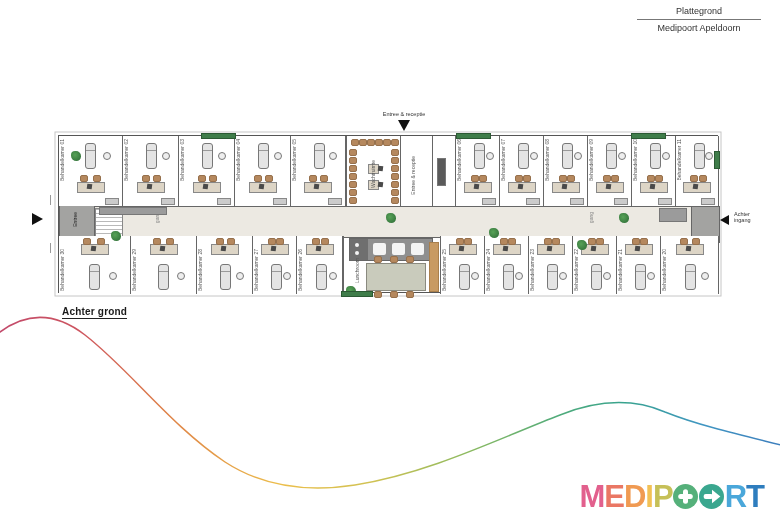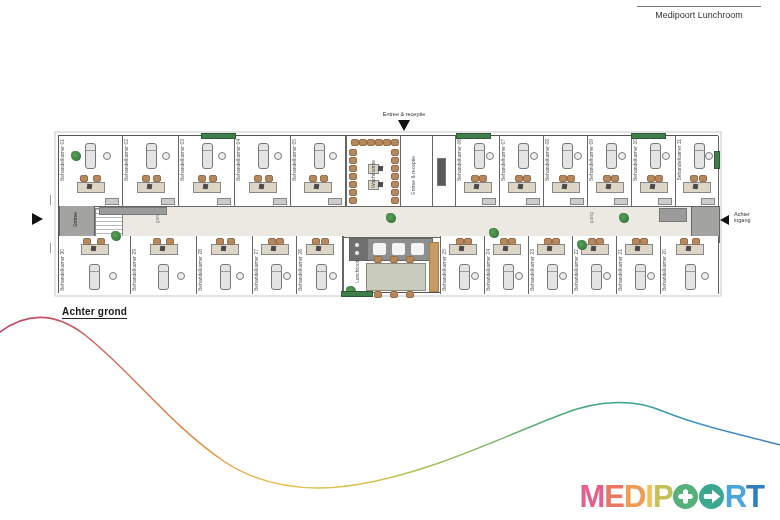--- a/index.html
+++ b/index.html
@@ -78,22 +78,23 @@
           <stop offset="0.72" stop-color="#4fab7c"></stop>
           <stop offset="0.8" stop-color="#38a38e"></stop>
           <stop offset="0.9" stop-color="#4096c2"></stop>
           <stop offset="1" stop-color="#3d7ebd"></stop>
         </linearGradient>
     </defs>
     <path id="wavepath" fill="none" stroke="url(#wg)" stroke-width="1.5" d="M -5 336 C 20 315 50 308 85 335 C 130 370 170 425 225 462 C 265 488 310 492 355 485 C 430 473 500 438 560 415 C 595 401 630 397 665 412 C 700 426 745 436 785 446"></path>
   </svg>
 
   <div class="title-block">
+    <div class="t1">Plattegrond</div>
     <div class="rule"></div>
-    <div class="t2">Medipoort Lunchroom</div>
+    <div class="t2">Medipoort Apeldoorn</div>
   </div>
 
   <div class="plan">
     <div class="building" id="building">
 
       <div class="corridor"></div>
       <span class="vlabel" style="left:96px;top:76px;color:#888;">gang</span>
       <span class="vlabel" style="left:530px;top:76px;color:#888;">gang</span>
 
       <div class="zone" style="left:287px;top:0;width:55px;height:70px;border-left:1px solid #666;border-right:1px solid #666;" id="waiting">

